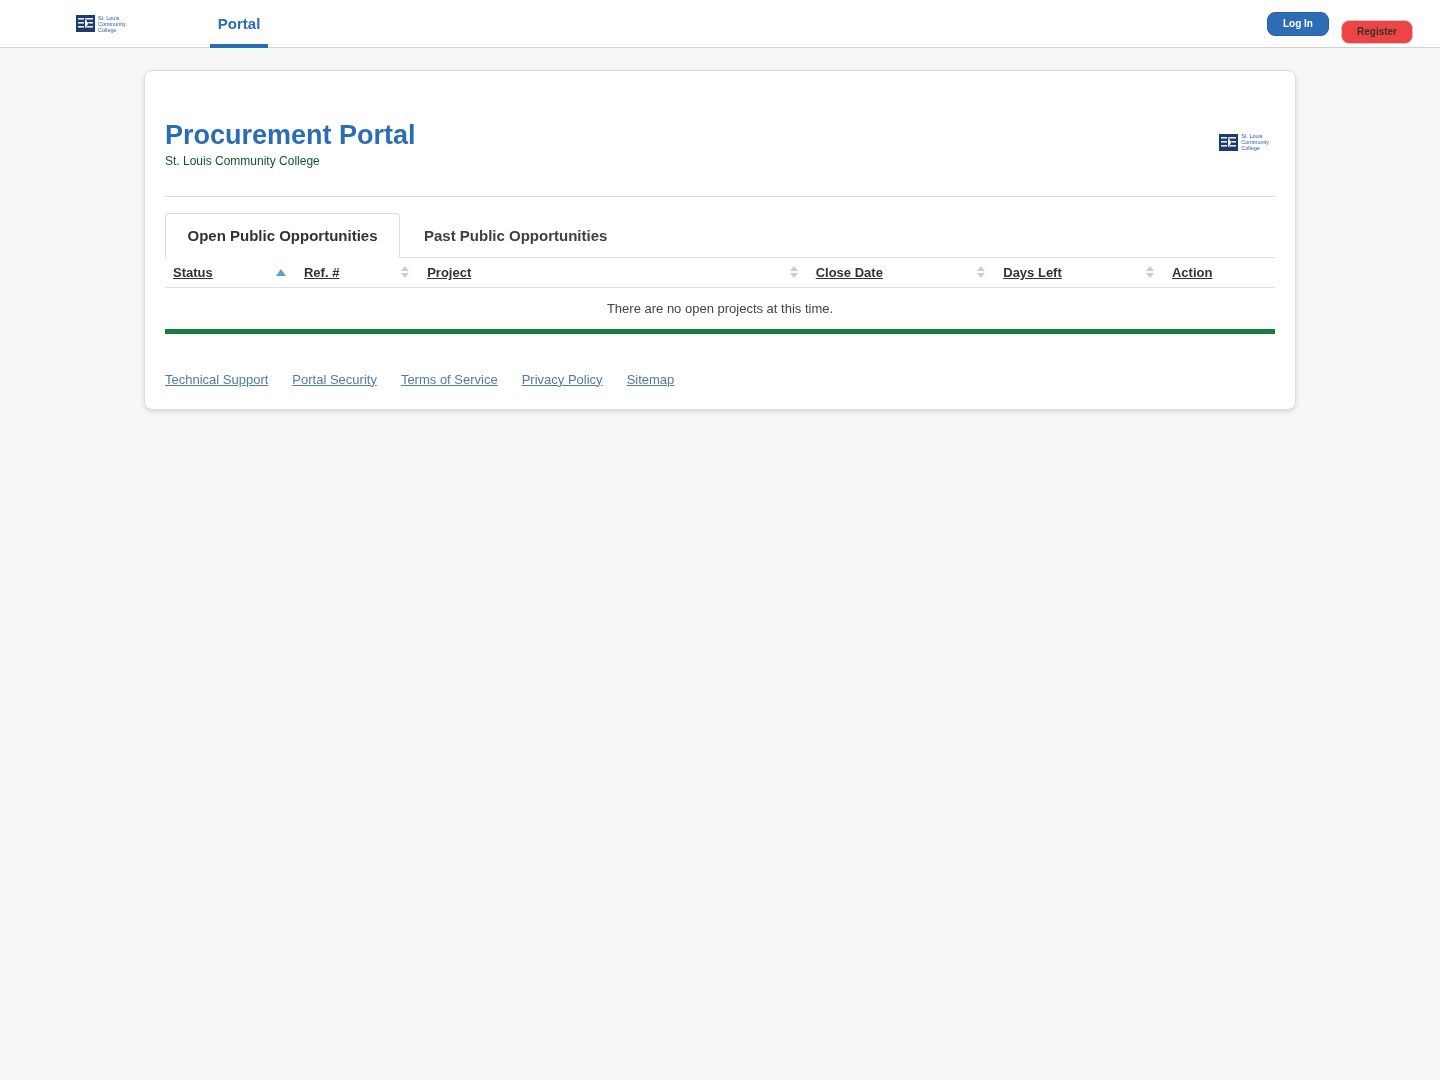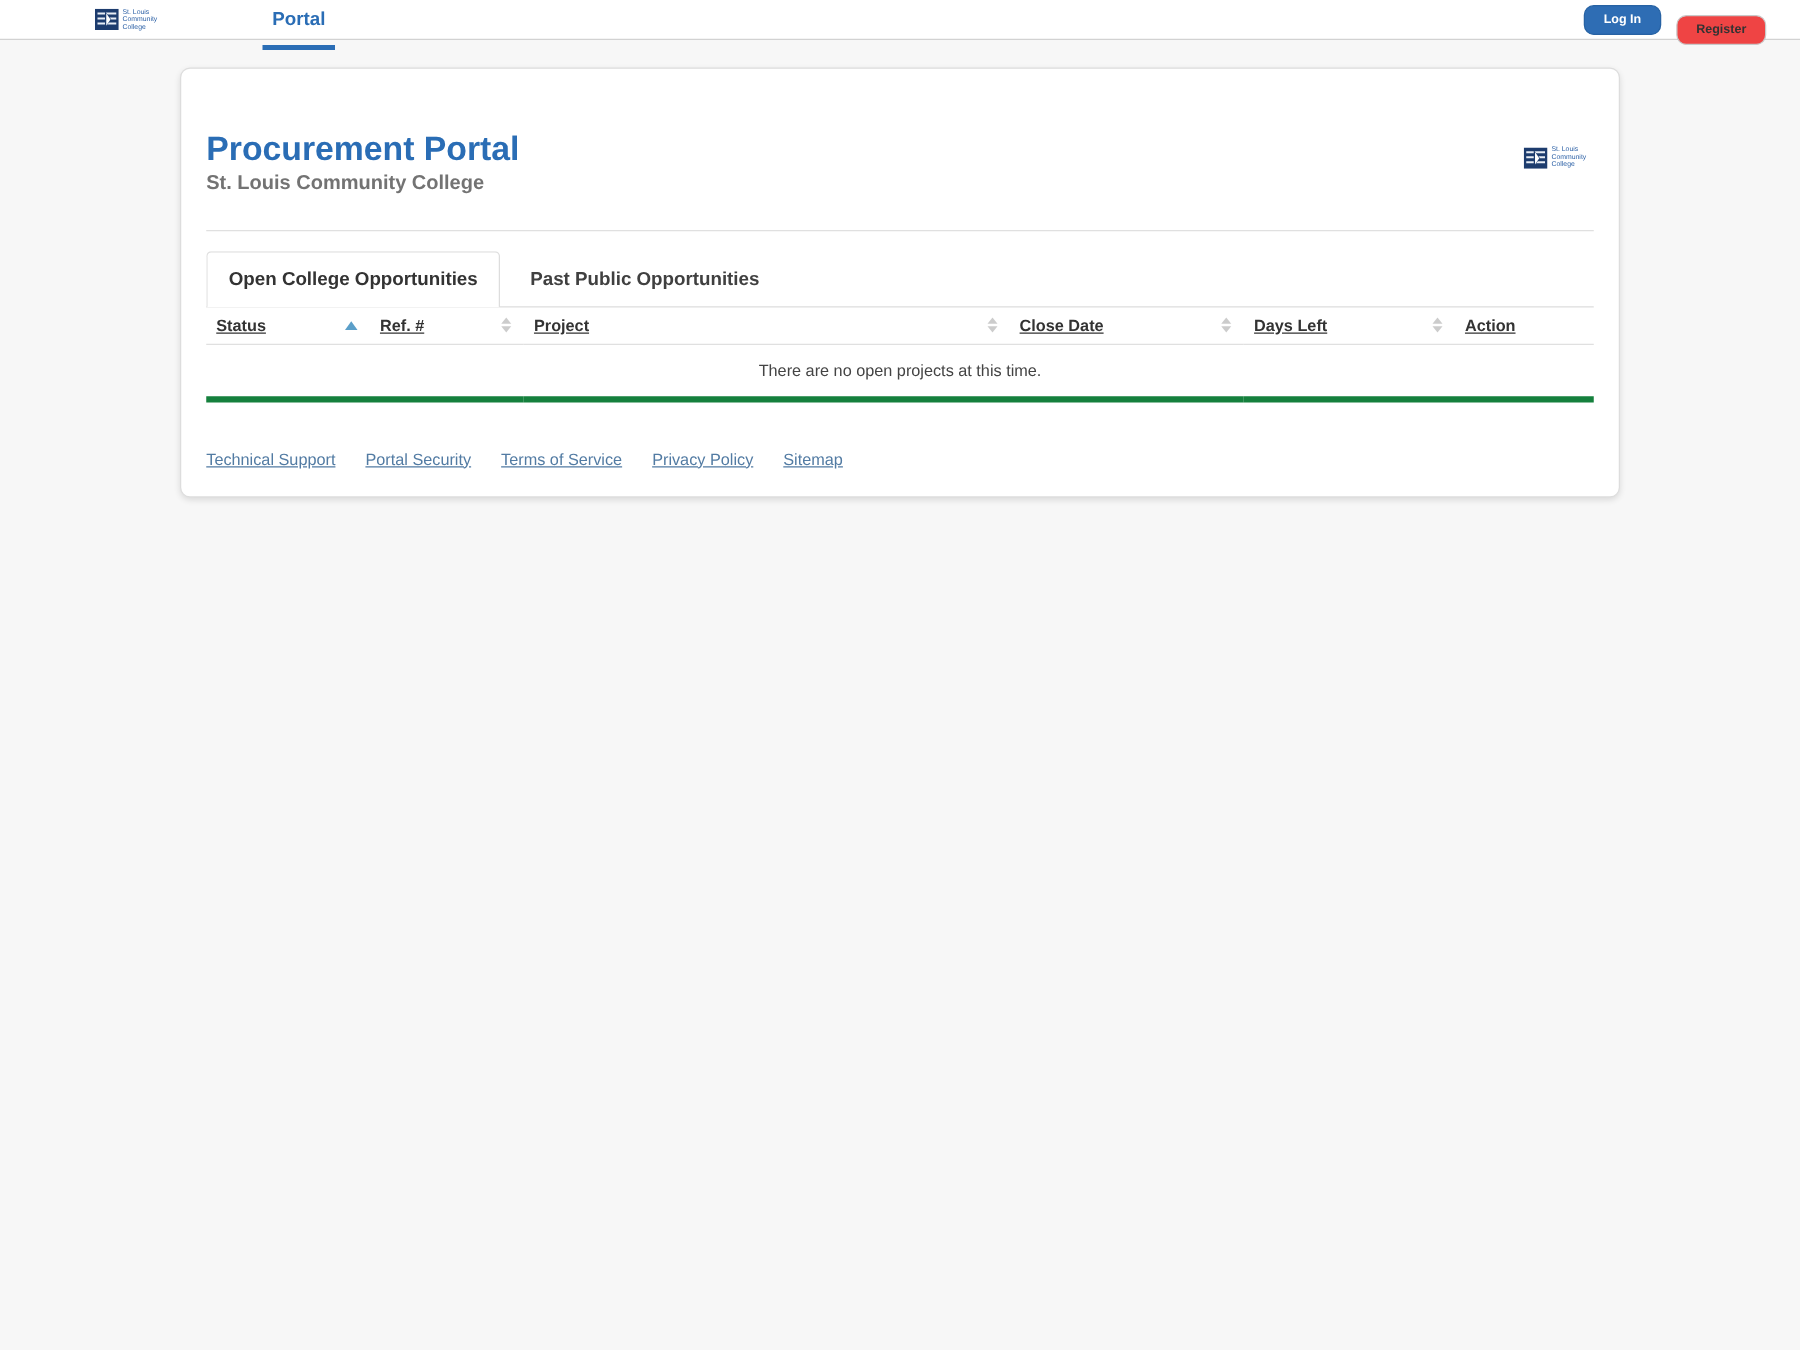--- a/index.html
+++ b/index.html
@@ -5,21 +5,21 @@
   * { box-sizing: border-box; margin: 0; padding: 0; }
   html, body { width: 1440px; min-height: 1080px; }
   body {
     font-family: "Liberation Sans", "DejaVu Sans", sans-serif;
     background: #f7f7f7;
     color: #333;
   }
 
   
   .topnav {
-    height: 32px;
+    height: 48px;
     background: #fff;
     border-bottom: 1px solid #d2d2d2;
     display: flex;
     align-items: center;
     padding-left: 76px;
     padding-right: 27px;
     position: relative;
   }
   .brand { display: flex; align-items: center; gap: 3px; }
   .brand-square { display: inline-block; }
@@ -59,21 +59,21 @@
     width: 1152px;
     margin: 22px auto 0 auto;
     background: #fff;
     border: 1px solid #ddd;
     border-radius: 8px;
     box-shadow: 0 2px 5px rgba(0,0,0,0.12);
     padding: 36px 20px 22px 20px;
   }
   .card-header { display: flex; justify-content: space-between; align-items: flex-start; padding-top: 14px; }
   .page-title { color: #2a6db5; font-size: 27px; font-weight: bold; line-height: 1.1; }
-  .page-subtitle { color: #737373; font-size: 16px; font-weight: bold; margin-top: 3px; }
+  .page-subtitle { color: #14532d; font-size: 12px; font-weight: normal; margin-top: 3px; }
   .card-logo { margin-top: 10px; margin-right: 4px; background:#fff; padding:2px; }
   .divider { border: none; border-top: 1px solid #e0e0e0; margin: 28px 0 16px 0; }
 
   
   .tabs { display: flex; align-items: flex-end; border-bottom: 1px solid #ddd; }
   .tab { font-size: 15px; font-weight: bold; padding: 13px 24px; cursor: pointer; }
   .tab.active {
     color: #333;
     background: #fff;
     border: 1px solid #ddd;
@@ -200,21 +200,21 @@
         <span>St. Louis</span>
         <span>Community</span>
         <span>College</span>
       </div>
     </div>
   </div>
 
   <hr class="divider">
 
   <div class="tabs">
-    <div class="tab active">Open College Opportunities</div>
+    <div class="tab active">Open Public Opportunities</div>
     <div class="tab inactive">Past Public Opportunities</div>
   </div>
 
 
   <table class="opps">
     <colgroup>
       <col style="width:11.8%">
       <col style="width:11.1%">
       <col style="width:35.0%">
       <col style="width:16.9%">

